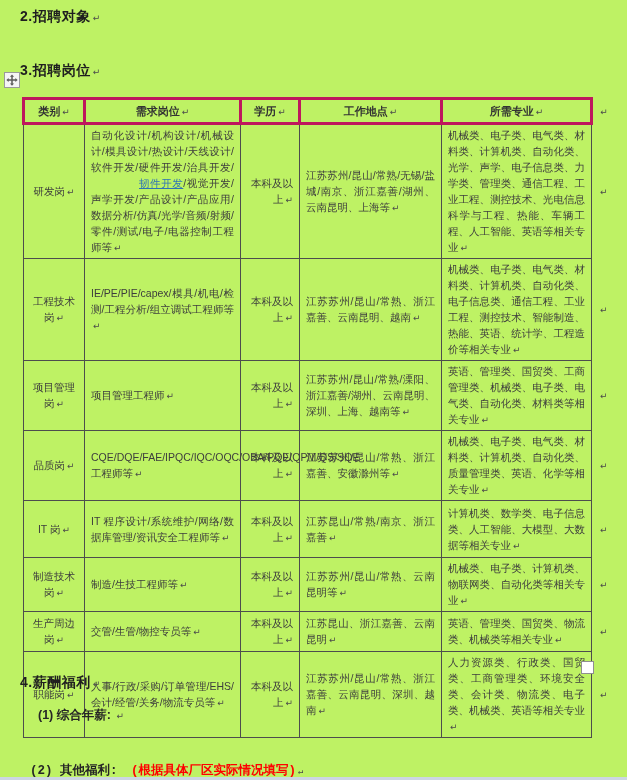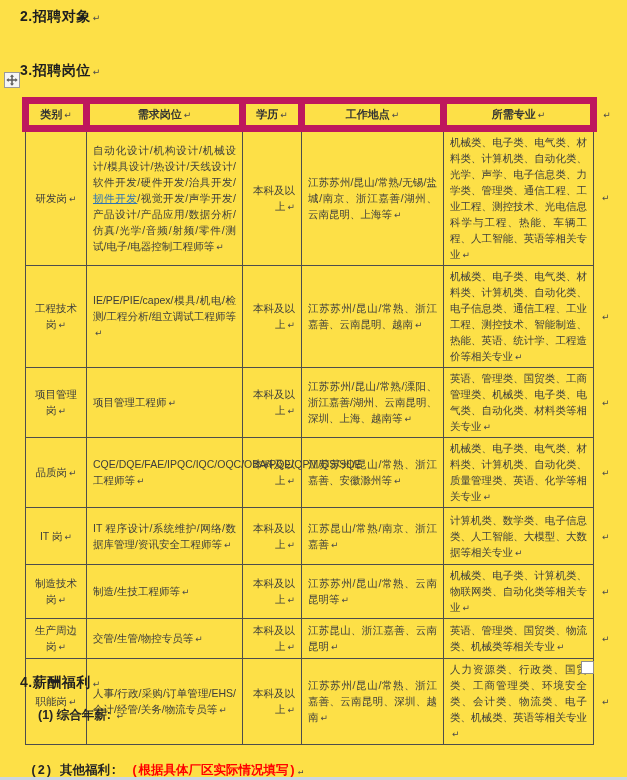--- a/index.html
+++ b/index.html
@@ -1,21 +1,21 @@
 <!DOCTYPE html>
 <html><head>
 <meta charset="utf-8">
 <style>
   html,body{margin:0;padding:0;}
   body{
     width:627px;height:780px;background:#ffffff;
     font-family:"Liberation Sans","DejaVu Sans",sans-serif;
     color:#333;overflow:hidden;
   }
-  .page{position:relative;width:627px;height:780px;background:#fde047;}
+  .page{position:relative;width:627px;height:780px;background:#bef264;}
 
   .doc-h2{
     position:absolute;left:20px;margin:0;
     font-size:14px;font-weight:bold;color:#1f1f1f;letter-spacing:0.5px;
   }
   .doc-p{
     position:absolute;left:20px;margin:0;
     font-size:12px;color:#333;
   }
   .pilcrow{
@@ -33,29 +33,29 @@
   
   table.jobs{
     position:absolute;left:22px;top:97px;
     border-collapse:collapse;table-layout:fixed;width:590px;
     font-size:10.5px;line-height:16px;color:#3d3d3d;
   }
   table.jobs th,table.jobs td{
     box-sizing:border-box;padding:2px 6px;vertical-align:middle;
   }
   table.jobs th{
-    border:7px solid #be185d;font-size:11px;font-weight:bold;
+    border:3px solid #be185d;font-size:11px;font-weight:bold;
     text-align:center;color:#333;height:25px;padding:2px 2px;
   }
   table.jobs td{border:1px solid #4d4d4d;}
   td.c-cat,th.c-cat{text-align:center;}
   td.c-deg,th.c-deg{text-align:right;padding:2px 2px;}
   td.c-pos,td.c-loc,td.c-maj{text-align:justify;text-align-last:left;}
   th.c-mark,td.c-mark{border:none !important;vertical-align:top;text-align:left;padding:4px 0 0 5px;}
-  .doclink{color:#2e74b5;text-decoration:underline;cursor:pointer;}
+  .doclink{color:#2e74b5;text-decoration:underline;cursor:pointer;margin-left:48px;}
 
   
   .resize-handle{
     position:absolute;left:581px;top:661px;width:13px;height:13px;
     border:1px solid #8f8f8f;background:#fff;box-sizing:border-box;
   }
 
   
   .bottom-divider{
     position:absolute;left:0;top:777px;width:627px;height:3px;background:#ccd6e2;

